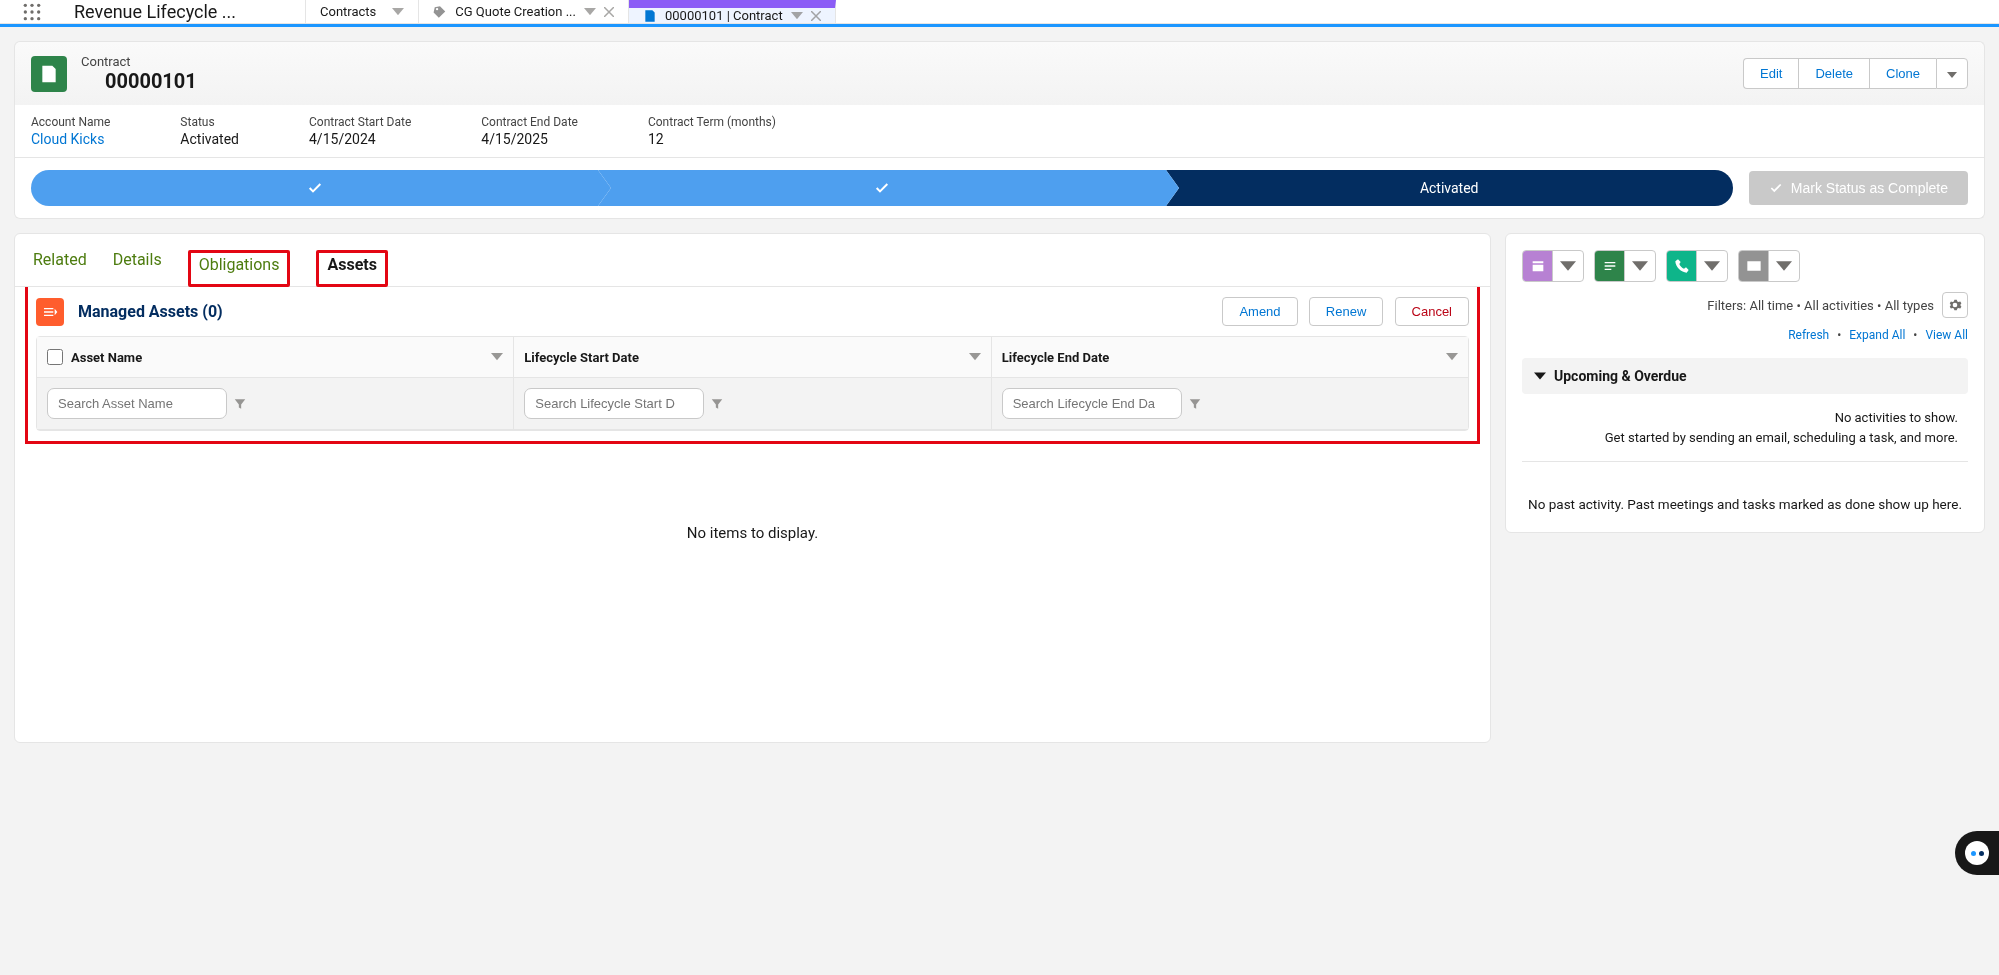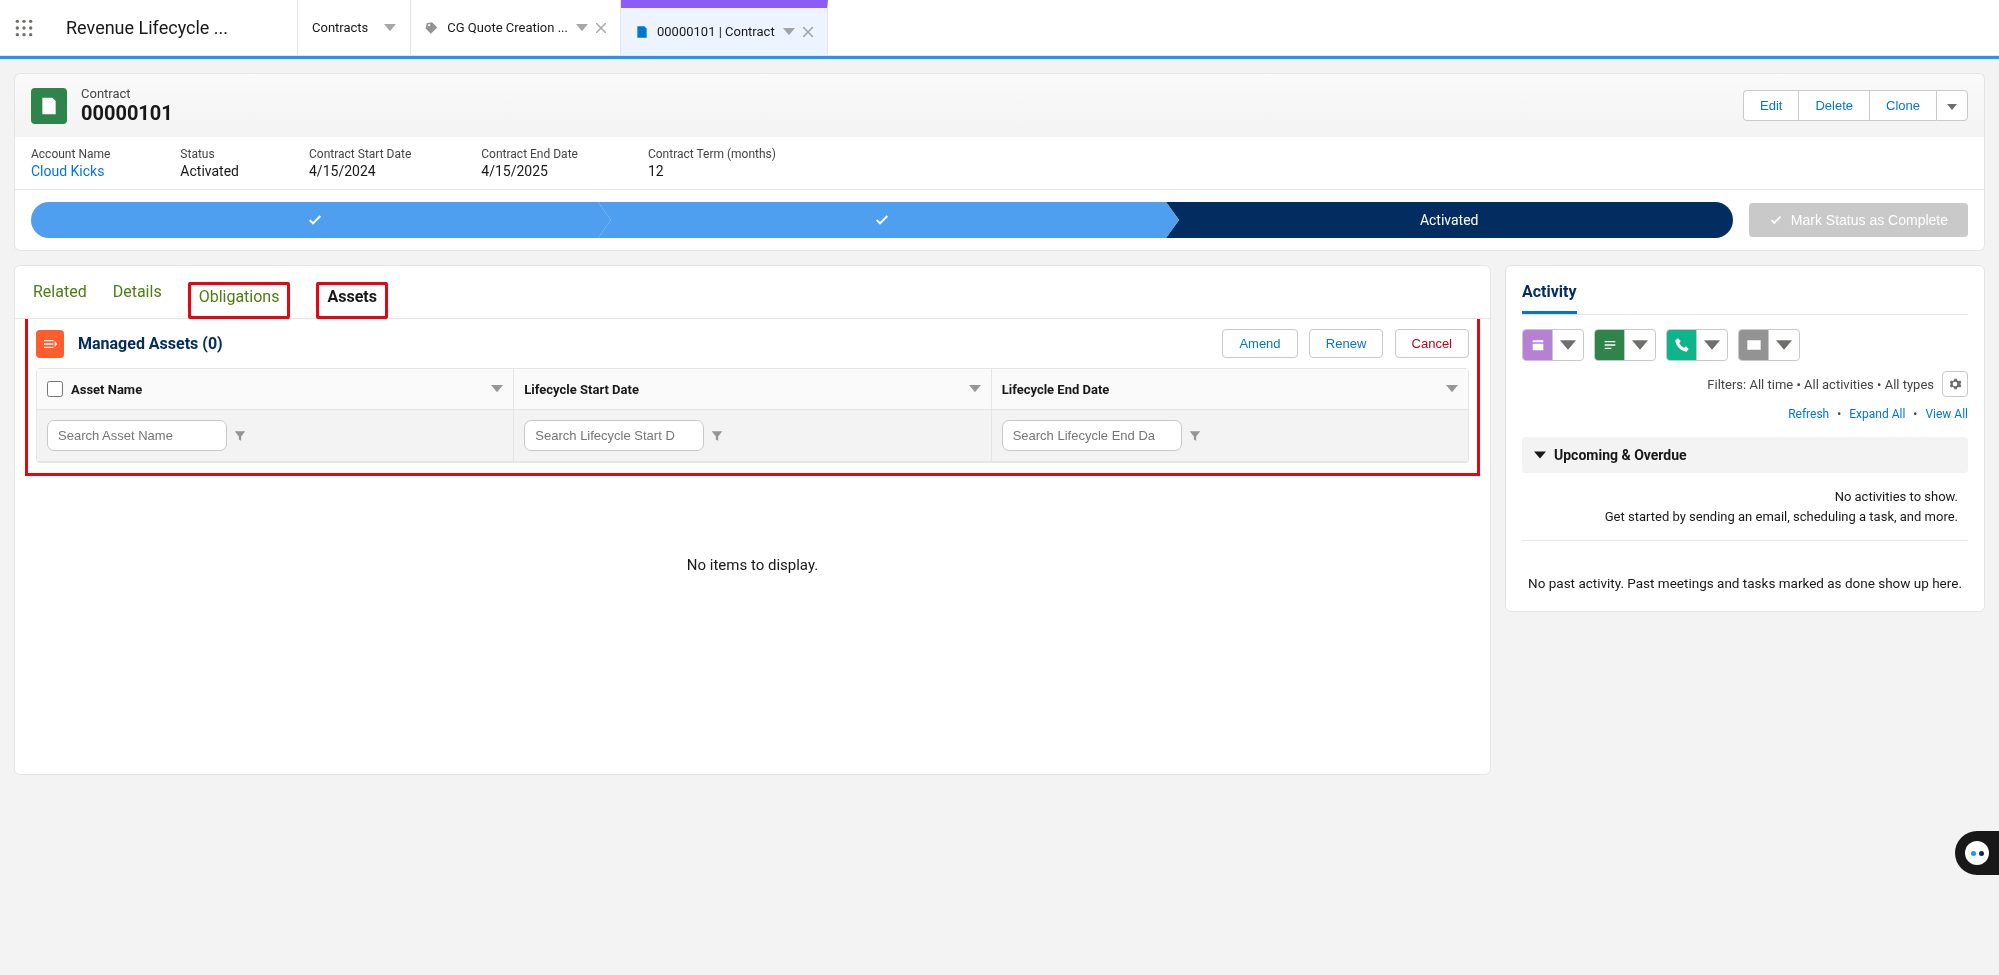--- a/index.html
+++ b/index.html
@@ -1,38 +1,38 @@
 <!DOCTYPE html>
 <html><head>
 <meta charset="utf-8">
 <style>
 * { box-sizing: border-box; margin: 0; padding: 0; }
 body { font-family: -apple-system, BlinkMacSystemFont, "Segoe UI", Roboto, sans-serif; background: #f3f3f3; font-size: 13px; color: #181818; }
 
 
-.top-tabs { display: flex; background: #fff; border-bottom: 1px solid #e5e5e5; height: 56px; align-items: stretch; }
+.top-tabs { display: flex; background: #fff; border-bottom: 1px solid #e5e5e5; height: 24px; align-items: stretch; padding-left: 8px; }
 .app-launcher { width: 48px; display:flex; align-items:center; justify-content:center; cursor:pointer; }
 .app-launcher svg { width: 20px; height: 20px; }
 .app-name { display:flex; align-items:center; padding: 0 18px; font-size: 18px; font-weight: 400; color: #181818; min-width: 250px; border-right:1px solid #e5e5e5;}
 .wtab { display:flex; align-items:center; padding: 0 14px; border-right:1px solid #e5e5e5; gap:8px; cursor:pointer; font-size:13px; color:#181818; position:relative; }
 .wtab.active { background:#eef4ff; border-top: 8px solid #8b5cf6; }
 .wtab .chev { width:12px; opacity:0.6; }
 .wtab .close { width:10px; opacity:0.6; }
 .blue-bar { height:3px; background:#1b96ff; }
 
 
 .page { padding: 14px; }
 
 
 .record-header { border:1px solid #e5e5e5; border-radius: 6px; background: linear-gradient(#fafafa,#f3f3f3); padding: 12px 16px; display:flex; align-items:center; justify-content:space-between; margin-bottom:0; border-bottom:none; border-bottom-left-radius:0; border-bottom-right-radius:0;}
 .record-left { display:flex; align-items:center; gap:14px; }
 .record-icon { width:36px; height:36px; background:#2e844a; border-radius:4px; display:flex; align-items:center; justify-content:center; }
 .record-icon svg { width:20px; height:20px; fill:#fff; }
 .record-type { font-size:13px; color:#444; }
-.record-title { font-size:20px; font-weight:700; color:#181818; }
+.record-title { font-size:20px; font-weight:700; color:#181818;margin-left:24px; }
 .hdr-actions { display:flex; }
 .hdr-actions button { background:#fff; border:1px solid #c9c9c9; padding:7px 16px; font-size:13px; color:#0176d3; cursor:pointer; border-right:none; }
 .hdr-actions button:first-child { border-top-left-radius:4px; border-bottom-left-radius:4px; }
 .hdr-actions .drop-btn { padding:7px 10px; border-right:1px solid #c9c9c9; border-top-right-radius:4px; border-bottom-right-radius:4px; }
 
 
 .highlights { background:#fff; border:1px solid #e5e5e5; border-top:none; padding: 10px 16px; display:flex; gap:70px; border-bottom-left-radius:0; border-bottom-right-radius:0; }
 .hl-item .hl-label { font-size:12px; color:#444; margin-bottom:2px; }
 .hl-item .hl-val { font-size:14px; color:#181818; }
 .hl-item .hl-val.link { color:#0176d3; }
@@ -306,23 +306,20 @@
               </div>
             </div>
           </div>
         </div>
         <div class="no-items">No items to display.</div>
       </div>
     </div>
 
     <div class="side-col">
       <div class="side-panel">
-        <div class="side-tabs">
-          <div class="side-tab">Activity</div>
-        </div>
 
         <div class="action-icons">
           <div class="aicon-group">
             <div class="aicon main-i i-purple">
                 <svg viewBox="0 0 24 24">
                   <path d="M4 5h16v3H4V5zm0 5h16v10H4V10zm3 3h3v3H7v-3z"></path>
                 </svg>
               </div>
             <div class="aicon drop-i">
                 <svg width="8" height="5" viewBox="0 0 10 6">

